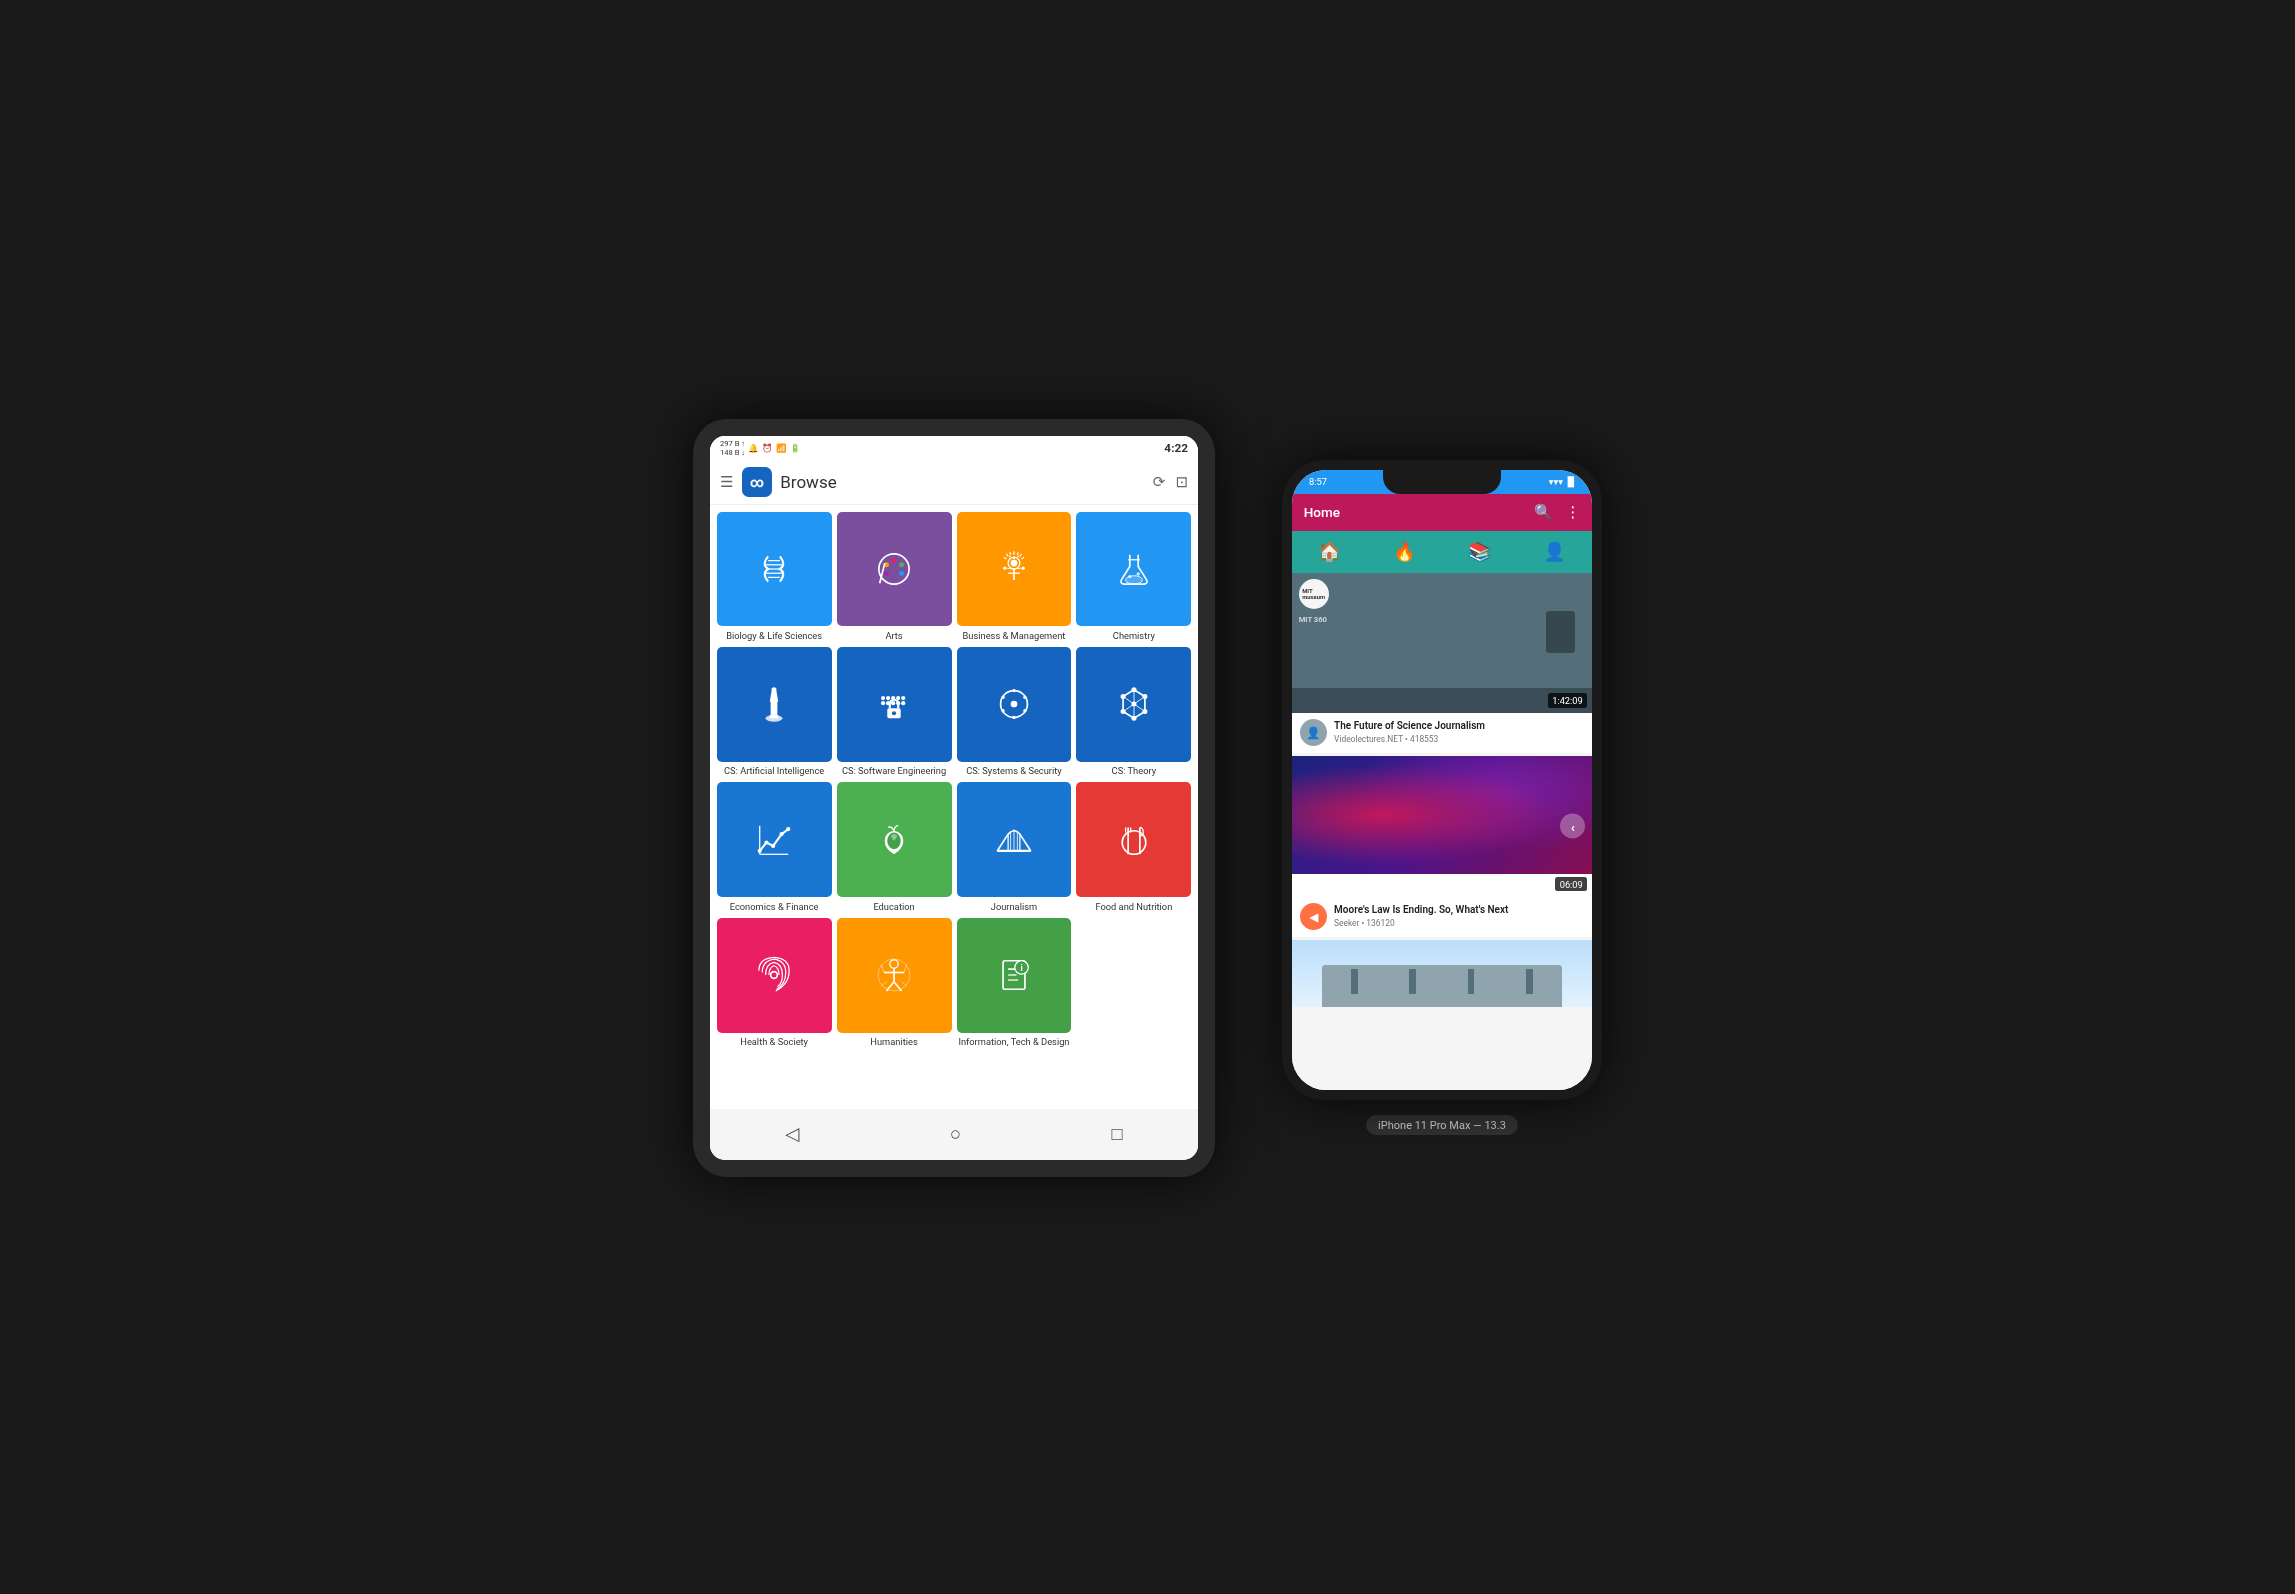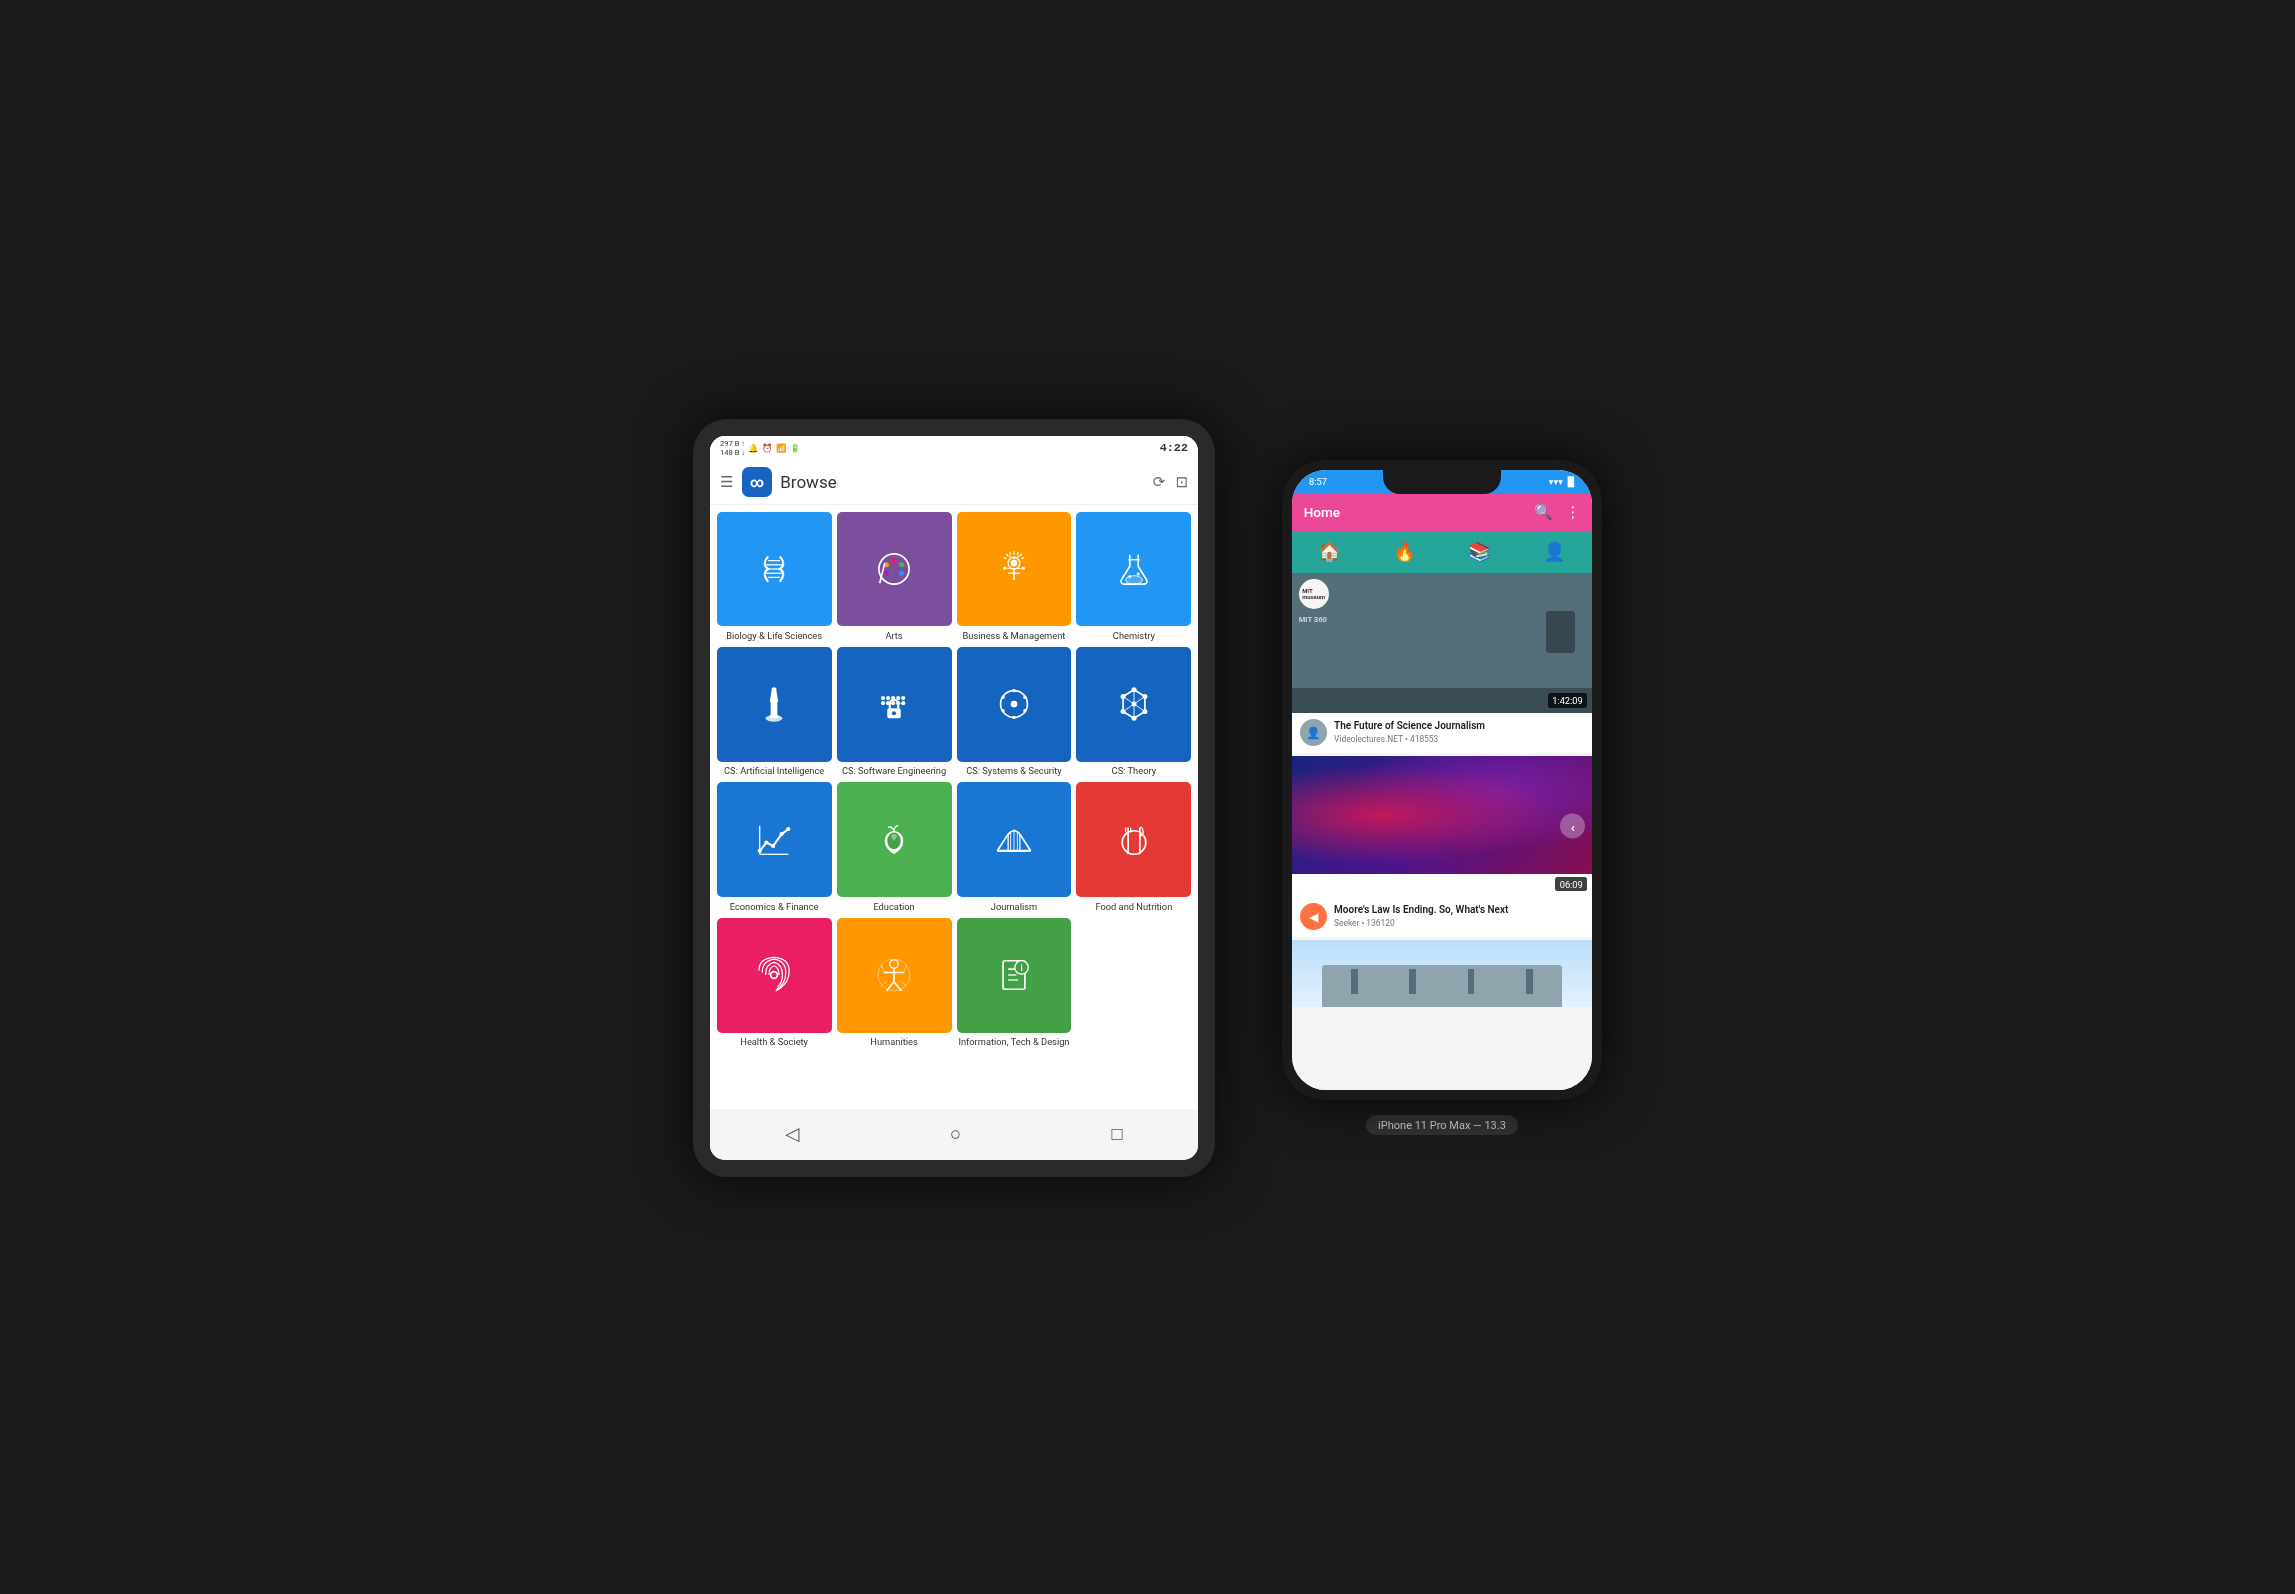--- a/index.html
+++ b/index.html
@@ -40,21 +40,20 @@
       align-items: center;
       padding: 3.4px 10px;
       font-size: 9.3px;
       color: #333;
       gap: 5px;
     }
     .android-status-bar .time {
       font-size: 11.8px;
       font-weight: bold;
       margin-left: auto;
-      font-family: Liberation Mono, monospace;
     }
     .status-icons {
       display: flex;
       align-items: center;
       gap: 3.4px;
       font-size: 8.4px;
     }
     .android-toolbar {
       background: #fff;
       display: flex;
@@ -182,21 +181,21 @@
       background: #2196f3;
       height: 23.6px;
       display: flex;
       align-items: center;
       justify-content: space-between;
       padding: 0 17px;
       font-size: 9.3px;
       color: white;
     }
     .iphone-toolbar {
-      background: #ec4899;
+      background: #be185d;
       height: 37px;
       display: flex;
       align-items: center;
       justify-content: space-between;
       padding: 0 11.8px;
       color: white;
     }
     .iphone-toolbar-title {
       font-size: 13.5px;
       font-weight: 500;

